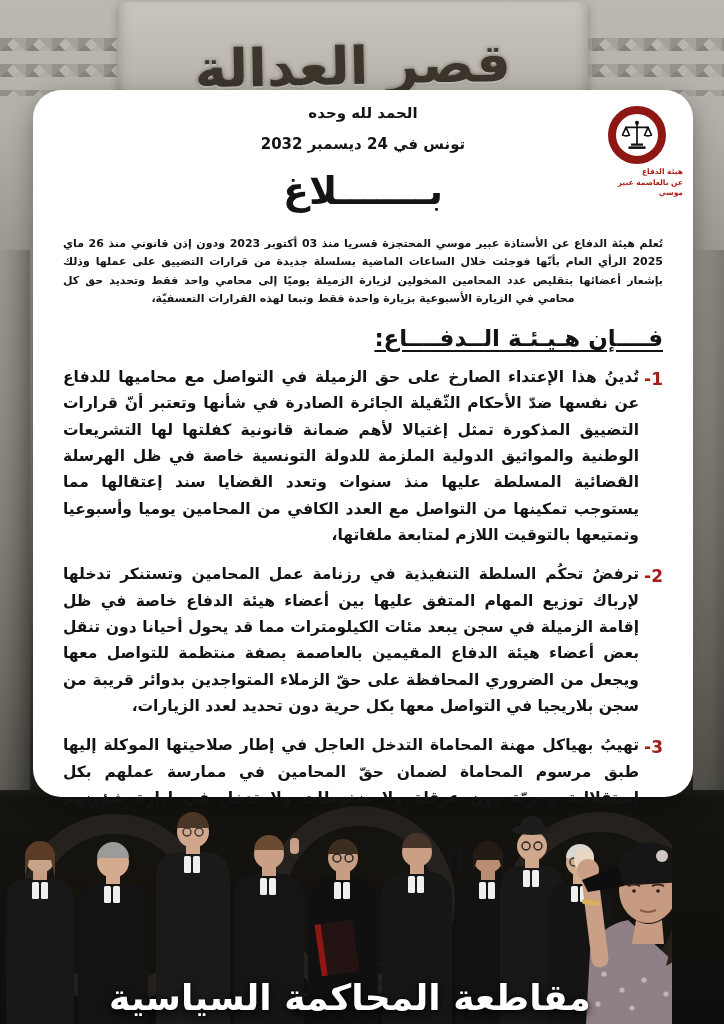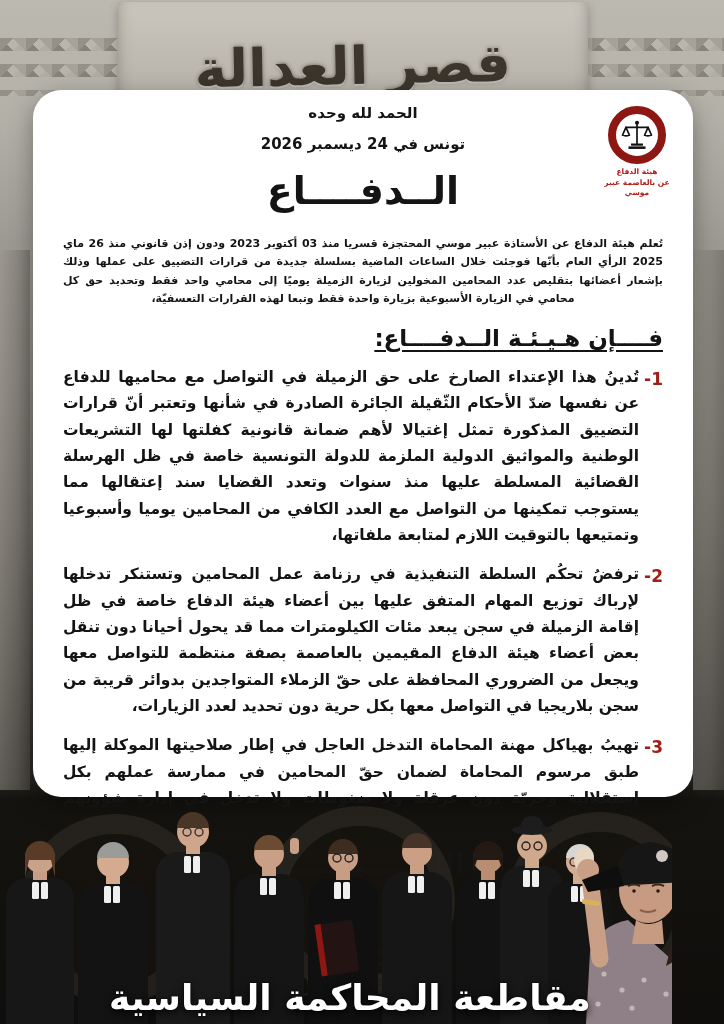--- a/index.html
+++ b/index.html
@@ -32,21 +32,21 @@
   
   .col { position:absolute; width:30px; top:250px; height:540px; opacity:.5;
     background:linear-gradient(90deg,#9a968e,#7b7870 60%,#5d5a54); }
   .col.l { left:0; } .col.r { right:0; width:31px; }
 
   
   .card { position:absolute; left:33px; top:90px; width:660px; height:707px;
     background:#fff; border-radius:28px; box-shadow:0 8px 24px rgba(0,0,0,.35);
     direction:rtl; padding:12px 30px 0 30px; color:#141414; }
 
-  .logo { position:absolute; top:16px; left:auto; right:10px; width:92px; text-align:center; }
+  .logo { position:absolute; top:16px; left:auto; right:10px; width:92px; }
   .logo-ring { width:58px; height:58px; margin:0 auto; border-radius:50%;
     border:8px solid #8d1713; background:#fff; display:flex; align-items:center; justify-content:center; }
   .logo-cap { margin-top:3px; font-size:7.5px; font-weight:bold; color:#b01c16; line-height:1.4; }
 
   .basmala { text-align:center; font-size:15px; font-weight:bold; margin-top:2px; }
   .dateline { text-align:center; font-size:15px; font-weight:bold; margin-top:13px; }
   .doc-title { text-align:center; font-size:38px; font-weight:bold; margin-top:16px; letter-spacing:1px; }
 
   .intro { margin-top:22px; font-size:11px; font-weight:bold; line-height:1.68;
     text-align:justify; text-align-last:center; }
@@ -106,22 +106,22 @@
           <rect x="10" y="33.4" width="20" height="3" fill="#111"></rect>
         </svg>
       </div>
       <div class="logo-cap">
         <div>هيئة الدفاع</div>
         <div>عن بالعاصمة عبير موسي</div>
       </div>
     </div>
 
     <div class="basmala">الحمد لله وحده</div>
-    <div class="dateline">تونس في 24 ديسمبر 2026</div>
-    <div class="doc-title">الــدفــــاع</div>
+    <div class="dateline">تونس في 24 ديسمبر 2032</div>
+    <div class="doc-title">بـــــــلاغ</div>
 
     <p class="intro">تُعلم هيئة الدفاع عن الأستاذة عبير موسي المحتجزة قسريا منذ 03 أكتوبر 2023 ودون إذن قانوني منذ 26 ماي 2025 الرأي العام بأنّها فوجئت خلال الساعات الماضية بسلسلة جديدة من قرارات التضييق على عملها وذلك بإشعار أعضائها بتقليص عدد المحامين المخولين لزيارة الزميلة يوميًا إلى محامي واحد فقط وتحديد حق كل محامي في الزيارة الأسبوعية بزيارة واحدة فقط وتبعا لهذه القرارات التعسفيّة،</p>
 
     <div class="sec-head">فــــإن هـيـئـة الــدفــــاع:</div>
 
     <div class="item">
       <span class="num">1-</span>
       <span>تُدينُ هذا الإعتداء الصارخ على حق الزميلة في التواصل مع محاميها للدفاع عن نفسها ضدّ الأحكام الثّقيلة الجائرة الصادرة في شأنها وتعتبر أنّ قرارات التضييق المذكورة تمثل إغتيالا لأهم ضمانة قانونية كفلتها لها التشريعات الوطنية والمواثيق الدولية الملزمة للدولة التونسية خاصة في ظل الهرسلة القضائية المسلطة عليها منذ سنوات وتعدد القضايا سند إعتقالها مما يستوجب تمكينها من التواصل مع العدد الكافي من المحامين يوميا وأسبوعيا وتمتيعها بالتوقيت اللازم لمتابعة ملفاتها،</span>
     </div>
     <div class="item">

